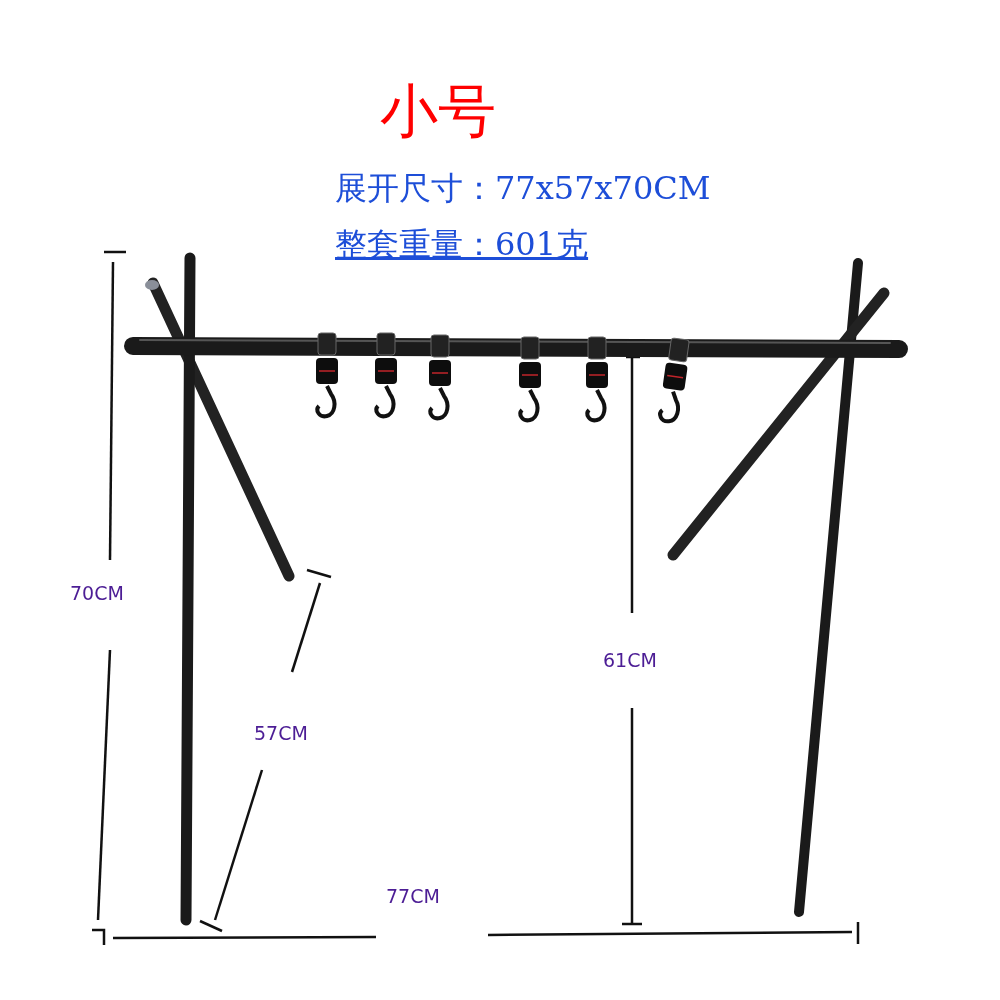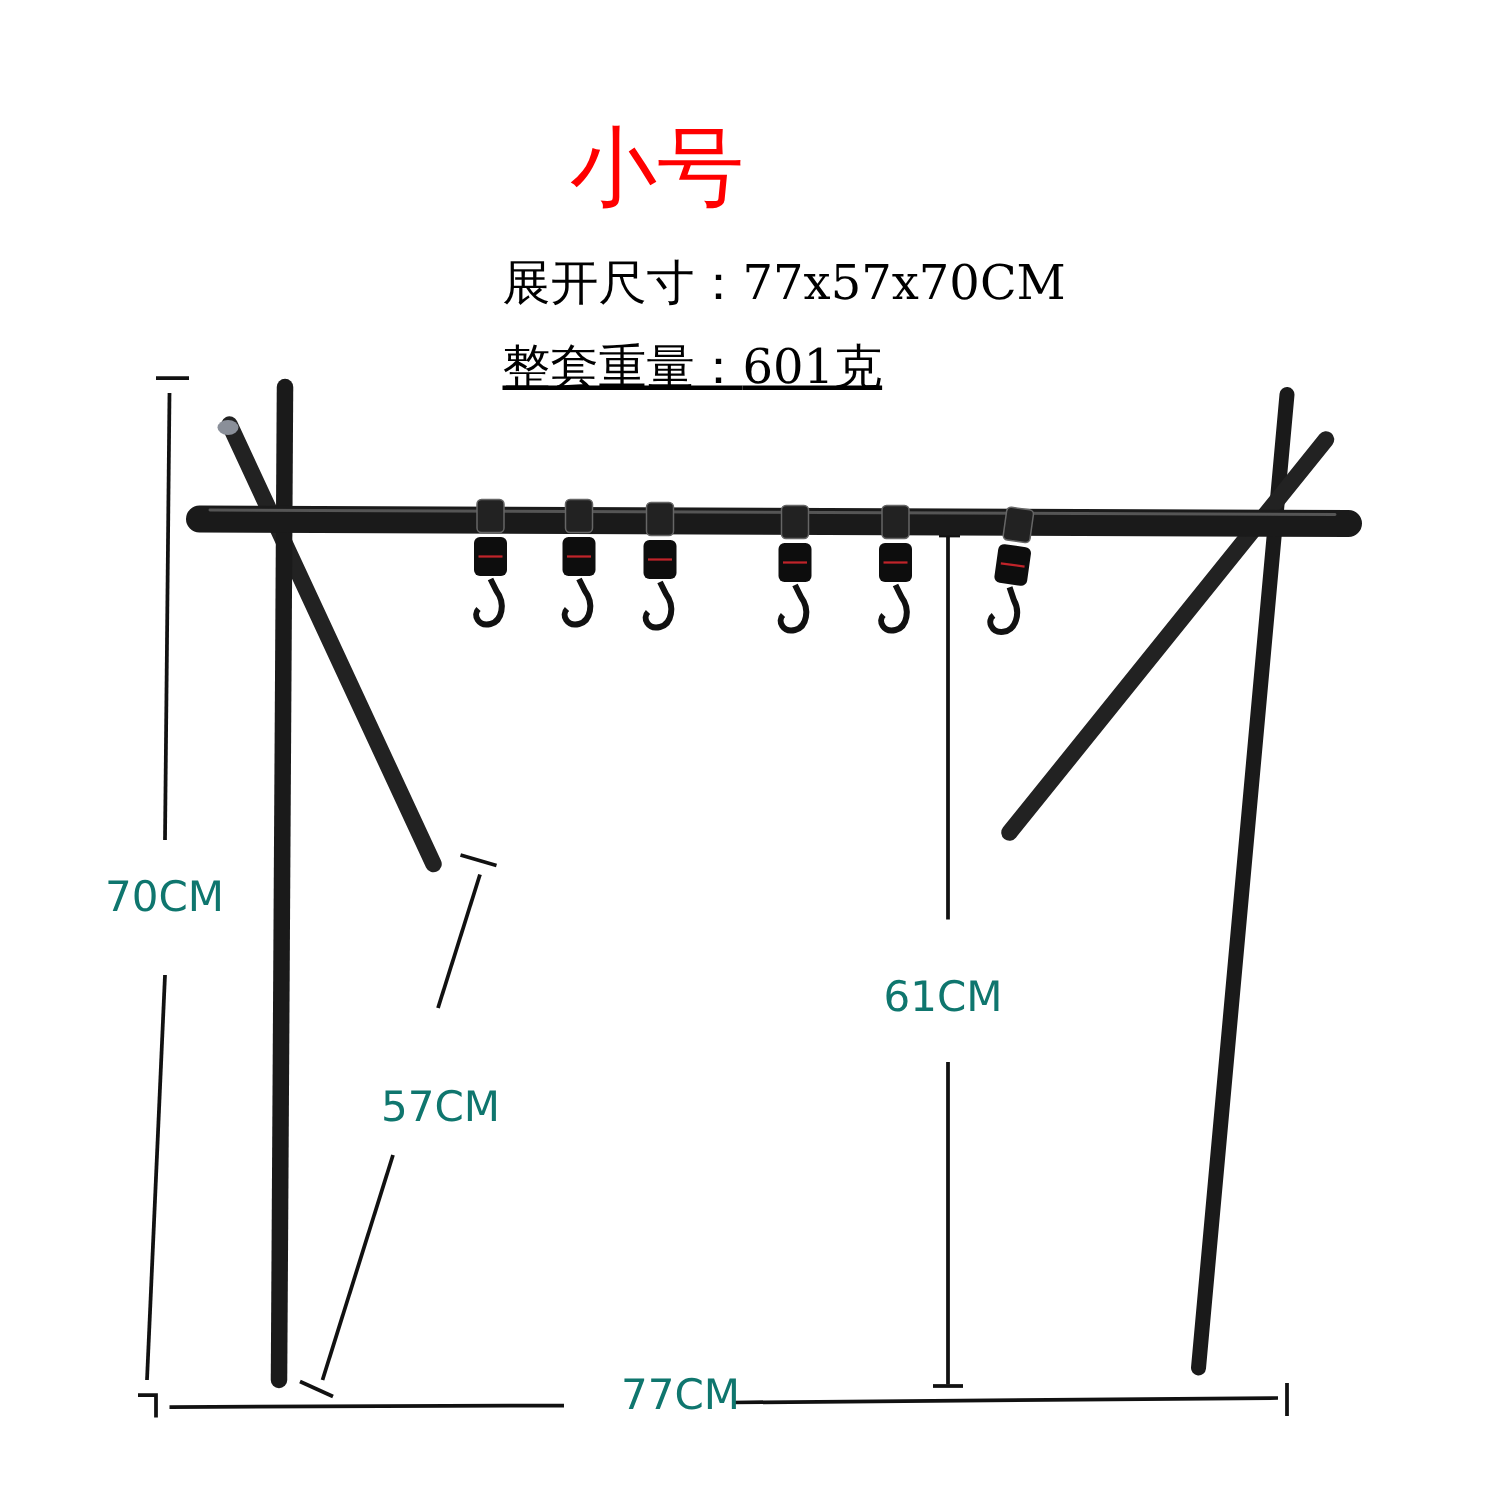--- a/index.html
+++ b/index.html
@@ -1,21 +1,21 @@
 <!DOCTYPE html>
 <html><head>
 <meta charset="utf-8">
 <style>
   html, body { margin: 0; padding: 0; background: #ffffff; }
   body { width: 1000px; height: 1000px; position: relative; overflow: hidden; font-family: "DejaVu Serif", serif; }
   .title { position: absolute; left: 0; width: 876px; top: 82px; text-align: center; color: #ff0000; font-size: 58px; font-family: "DejaVu Sans", sans-serif; line-height: 1; }
-  .spec { position: absolute; left: 335px; color: #000000; font-size: 32px; font-family: "DejaVu Serif", serif; line-height: 1; white-space: nowrap; }
+  .spec { position: absolute; left: 335px; color: #1d4ed8; font-size: 32px; font-family: "DejaVu Serif", serif; line-height: 1; white-space: nowrap; }
   .spec1 { top: 172px; }
   .spec2 { top: 228px; text-decoration: underline; }
-  .dim { position: absolute; color: #0f766e; font-size: 28px; font-family: "DejaVu Sans", sans-serif; line-height: 1; }
+  .dim { position: absolute; color: #4c1d95; font-size: 19px; font-family: "DejaVu Sans", sans-serif; line-height: 1; }
   svg.art { position: absolute; left: 0; top: 0; }
 </style>
 </head>
 <body>
 
 <svg class="art" width="1000" height="1000" viewBox="0 0 1000 1000">
 
   <g stroke="#111" stroke-width="2.5" fill="none">
 
     <line x1="104" y1="252" x2="126" y2="252"></line>
@@ -93,14 +93,14 @@
     </g>
   </g>
 </svg>
 
 <div class="title">小号</div>
 <div class="spec spec1"><span>展开尺寸：</span><span>77x57x70CM</span></div>
 <div class="spec spec2"><span>整套重量：</span><span>601克</span></div>
 
 <div class="dim" style="left:70px; top:584px;">70CM</div>
 <div class="dim" style="left:254px; top:724px;">57CM</div>
-<div class="dim" style="left:386px; top:916px;margin-left:28px;">77CM</div>
-<div class="dim" style="left:589px; top:651px;">61CM</div>
+<div class="dim" style="left:386px; top:887px;">77CM</div>
+<div class="dim" style="left:603px; top:651px;">61CM</div>
 
 </body></html>

